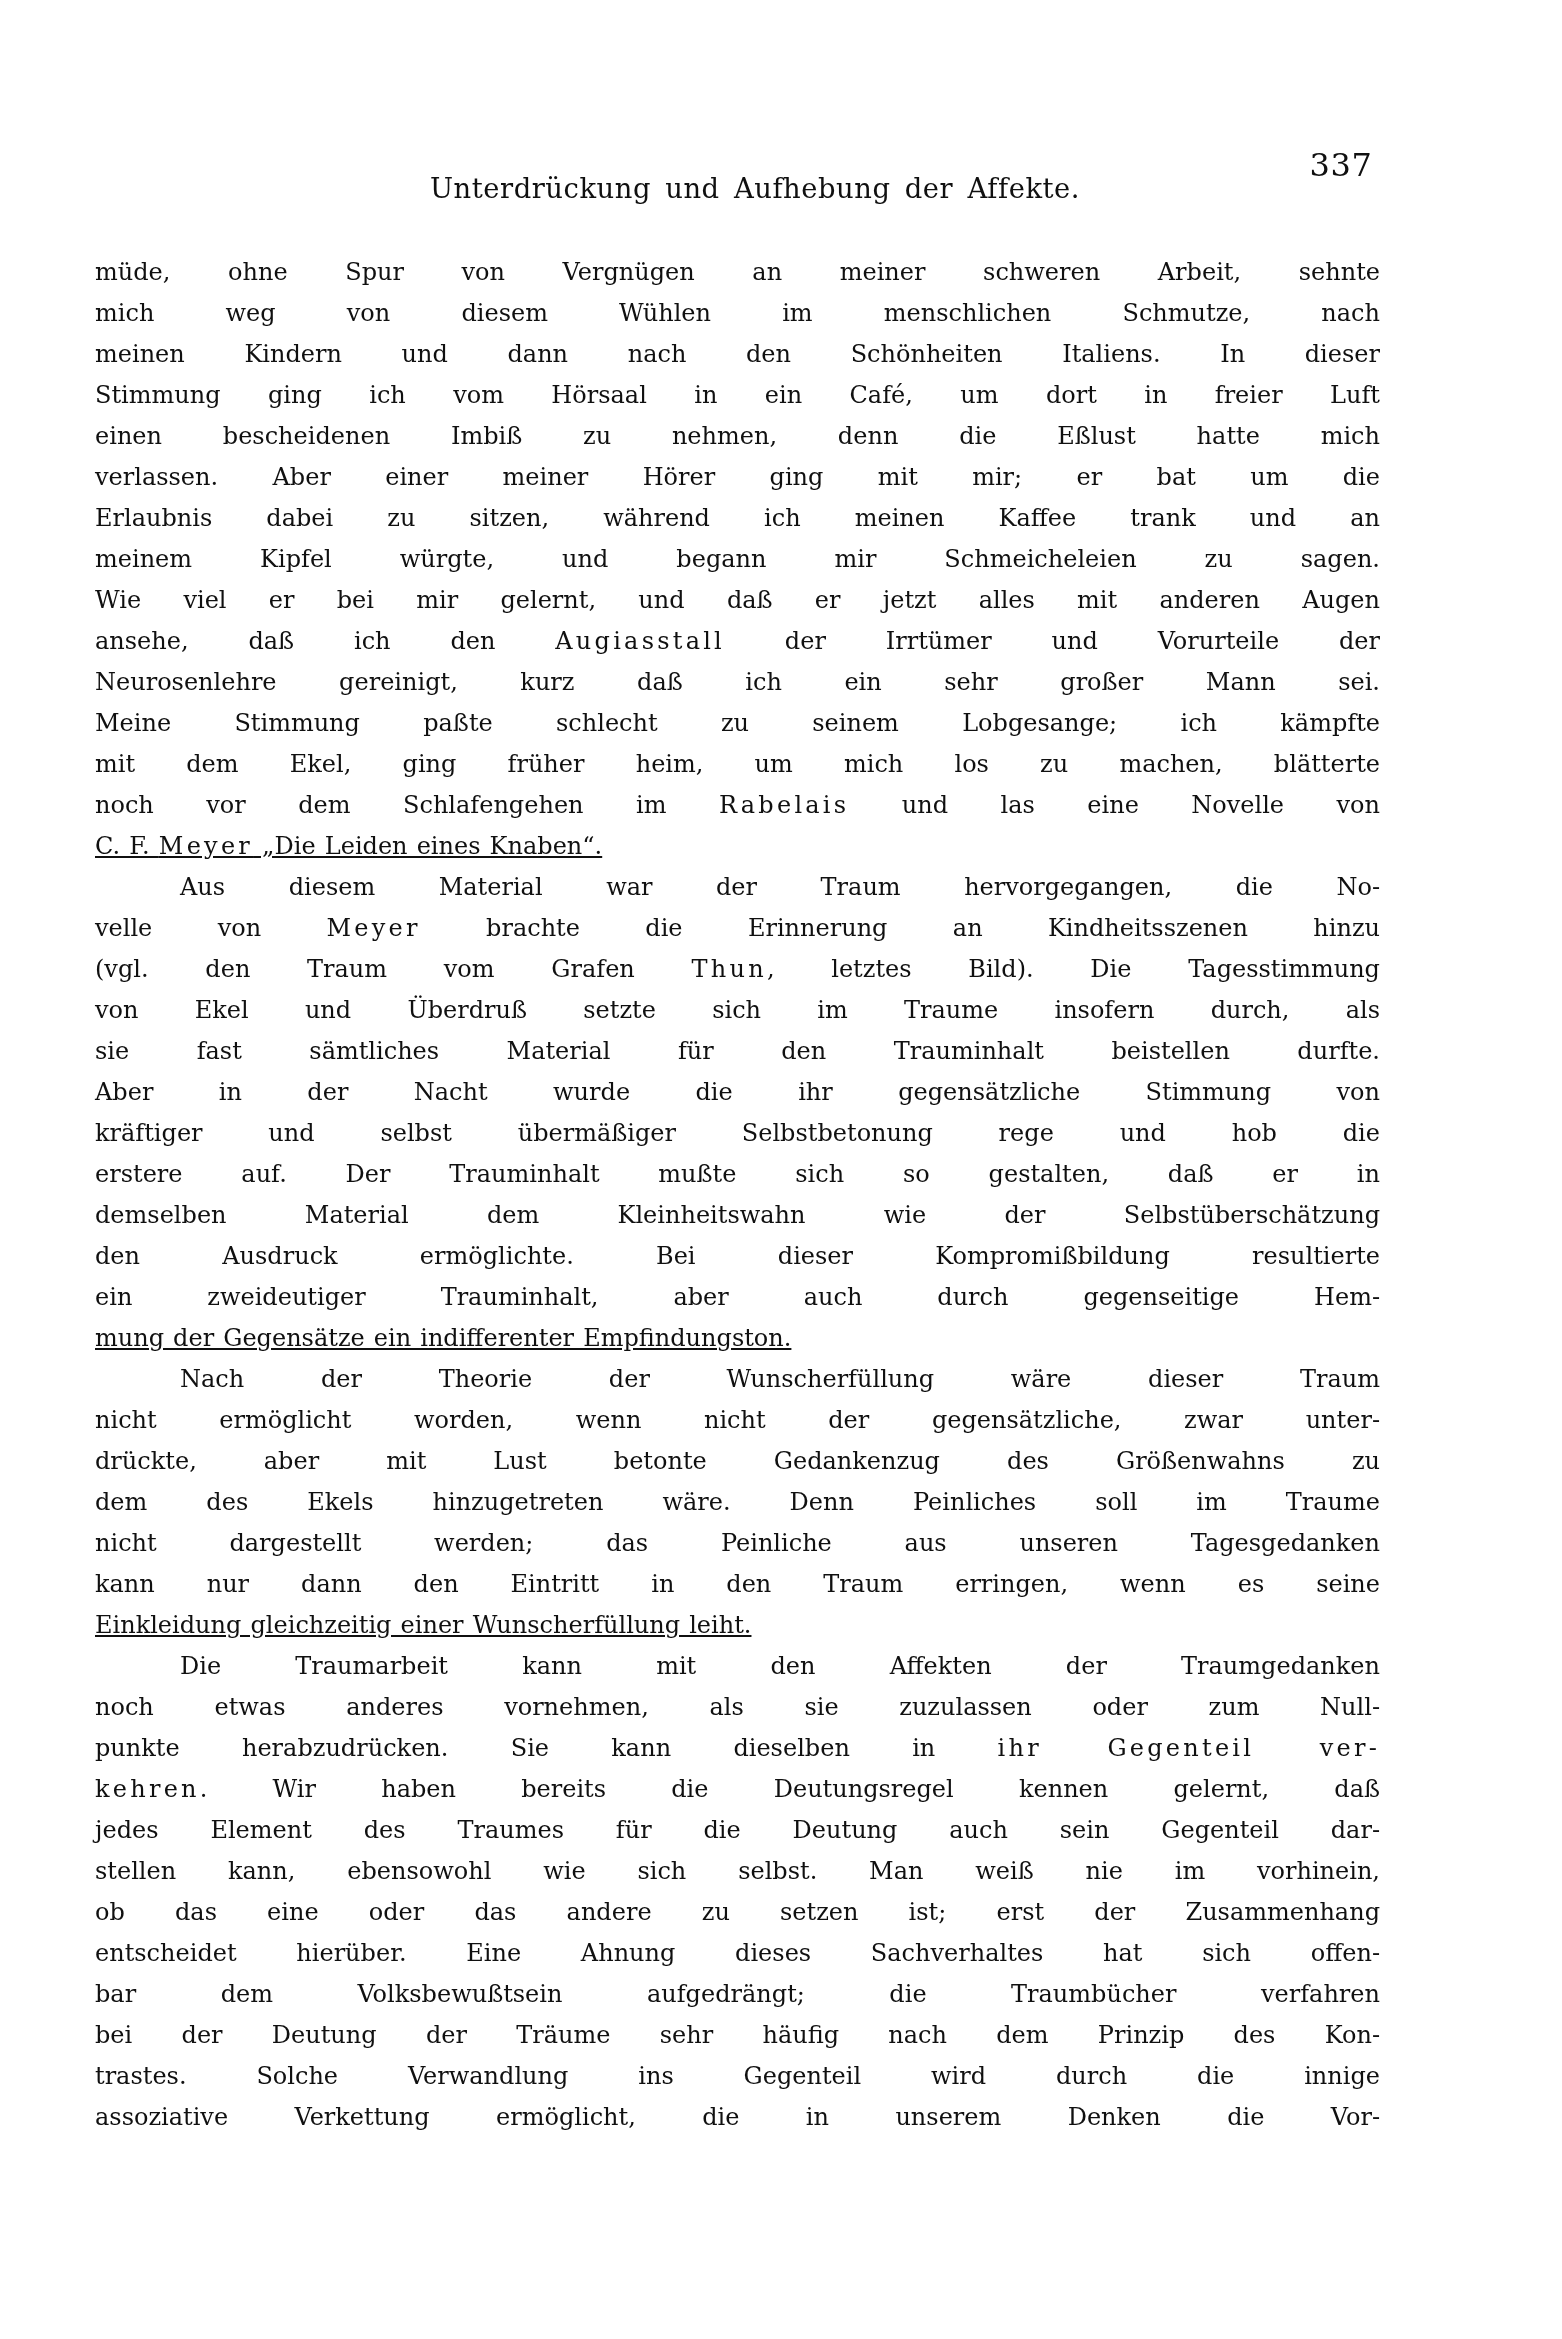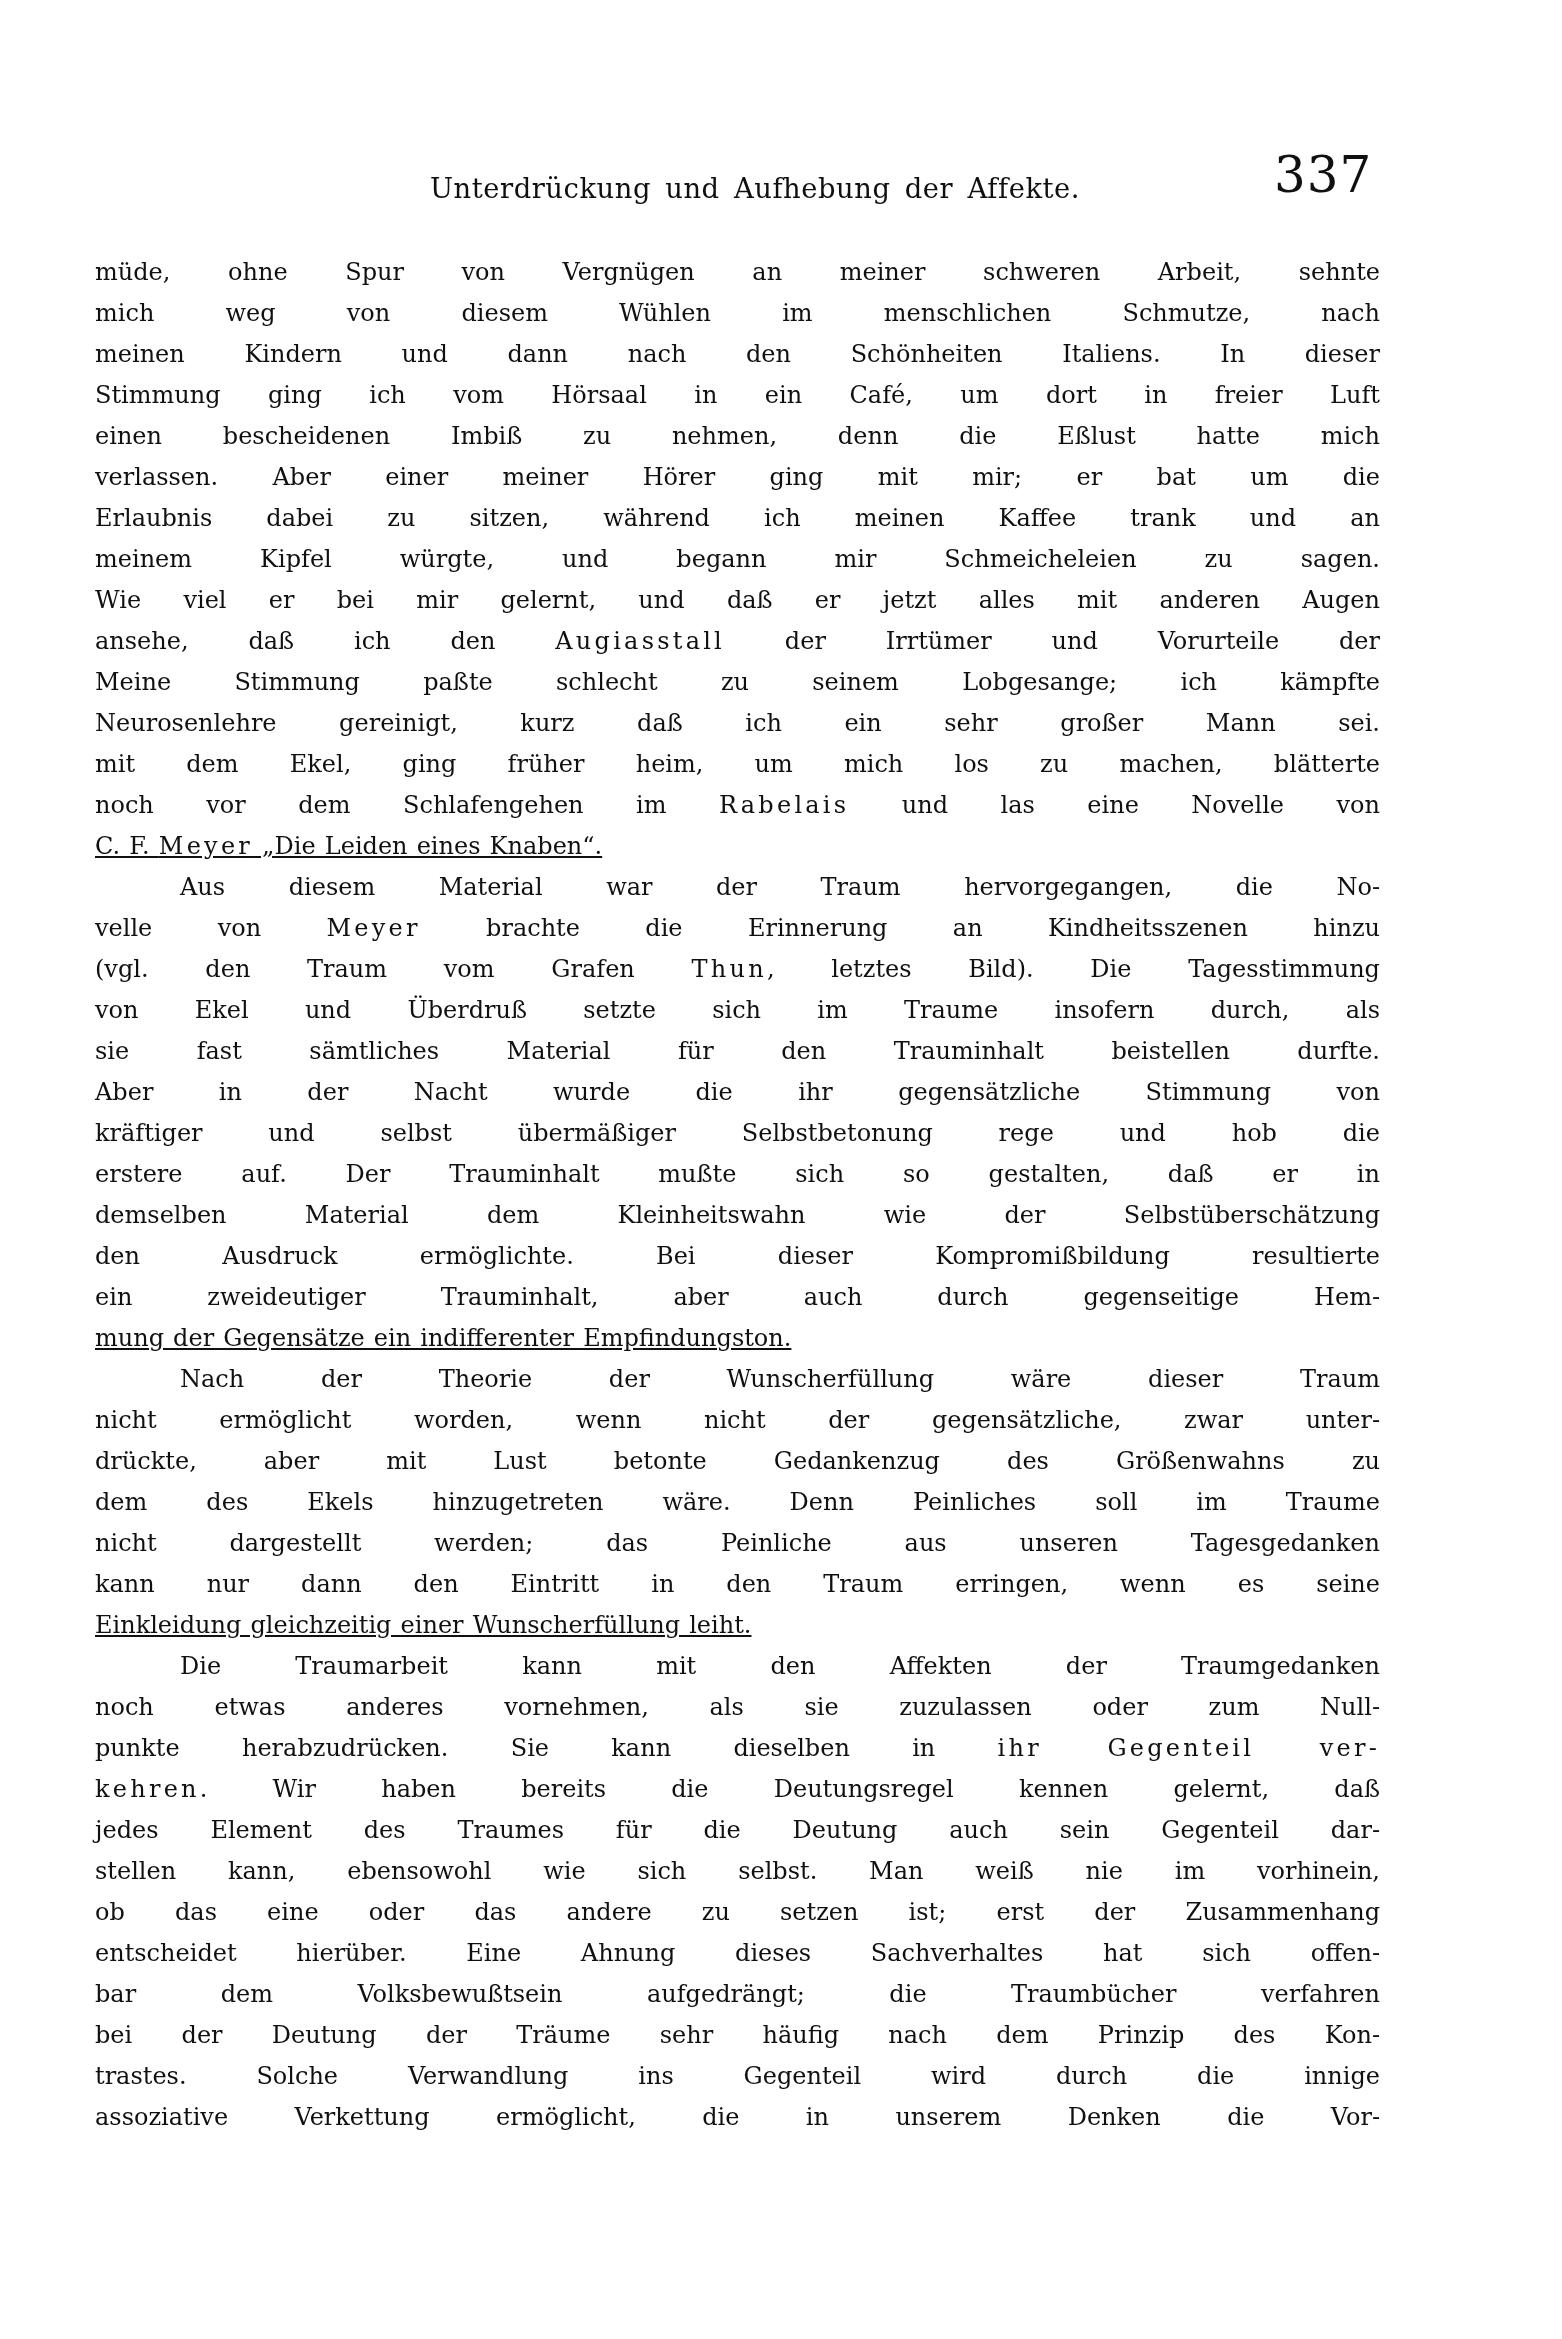--- a/index.html
+++ b/index.html
@@ -32,21 +32,21 @@
     font-size: 27.4px;
     letter-spacing: 0.02em;
     word-spacing: 0.18em;
     white-space: nowrap;
     margin-top: 12px;
   }
   .page-number {
     position: absolute;
     right: 7.6px;
     top: -3.8px;
-    font-size: 50px;
+    font-size: 32px;
     letter-spacing: 0.02em;
   }
 
   
   .page-body {
     position: absolute;
     top: 252px;
     left: 95px;
     width: 1285px;
   }
@@ -77,22 +77,22 @@
         <div class="line">müde, ohne Spur von Vergnügen an meiner schweren Arbeit, sehnte</div>
         <div class="line">mich weg von diesem Wühlen im menschlichen Schmutze, nach</div>
         <div class="line">meinen Kindern und dann nach den Schönheiten Italiens. In dieser</div>
         <div class="line">Stimmung ging ich vom Hörsaal in ein Café, um dort in freier Luft</div>
         <div class="line">einen bescheidenen Imbiß zu nehmen, denn die Eßlust hatte mich</div>
         <div class="line">verlassen. Aber einer meiner Hörer ging mit mir; er bat um die</div>
         <div class="line">Erlaubnis dabei zu sitzen, während ich meinen Kaffee trank und an</div>
         <div class="line">meinem Kipfel würgte, und begann mir Schmeicheleien zu sagen.</div>
         <div class="line">Wie viel er bei mir gelernt, und daß er jetzt alles mit anderen Augen</div>
         <div class="line">ansehe, daß ich den <span class="gesperrt">Augiasstall</span> der Irrtümer und Vorurteile der</div>
+        <div class="line">Neurosenlehre gereinigt, kurz daß ich ein sehr großer Mann sei.</div>
         <div class="line">Meine Stimmung paßte schlecht zu seinem Lobgesange; ich kämpfte</div>
-        <div class="line">Neurosenlehre gereinigt, kurz daß ich ein sehr großer Mann sei.</div>
         <div class="line">mit dem Ekel, ging früher heim, um mich los zu machen, blätterte</div>
         <div class="line">noch vor dem Schlafengehen im <span class="gesperrt">Rabelais</span> und las eine Novelle von</div>
         <div class="line lastline">C. F. <span class="gesperrt">Meyer</span> „Die Leiden eines Knaben“.</div>
       </div>
       <div class="paragraph">
         <div class="line firstline">Aus diesem Material war der Traum hervorgegangen, die No-</div>
         <div class="line">velle von <span class="gesperrt">Meyer</span> brachte die Erinnerung an Kindheitsszenen hinzu</div>
         <div class="line">(vgl. den Traum vom Grafen <span class="gesperrt">Thun</span>, letztes Bild). Die Tagesstimmung</div>
         <div class="line">von Ekel und Überdruß setzte sich im Traume insofern durch, als</div>
         <div class="line">sie fast sämtliches Material für den Trauminhalt beistellen durfte.</div>

